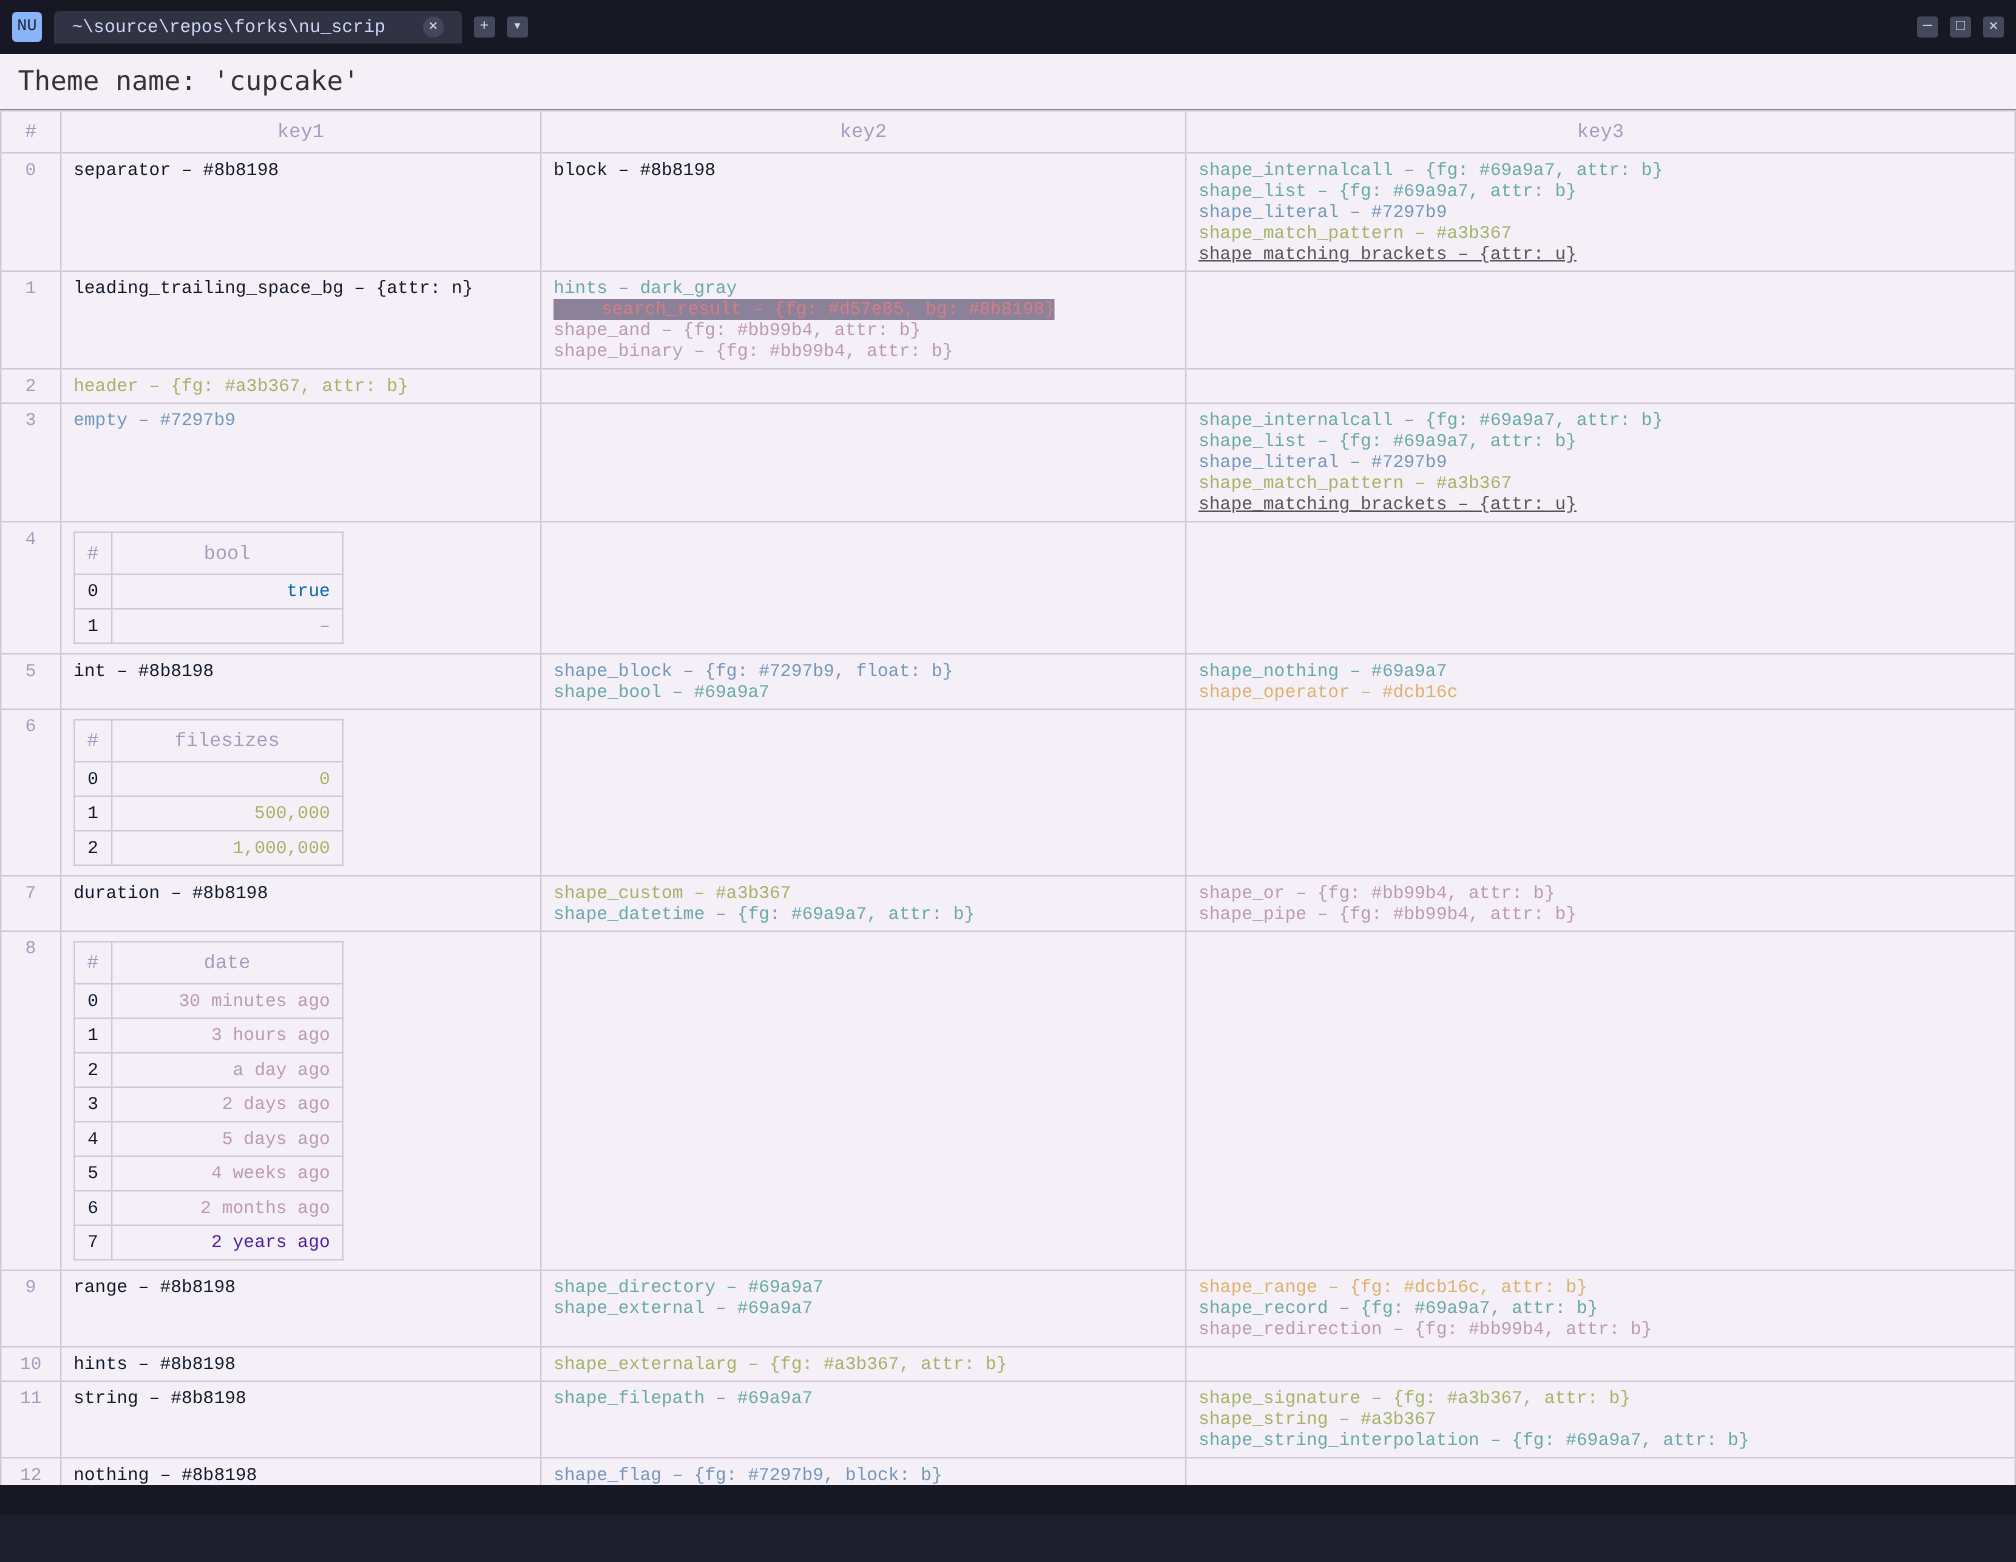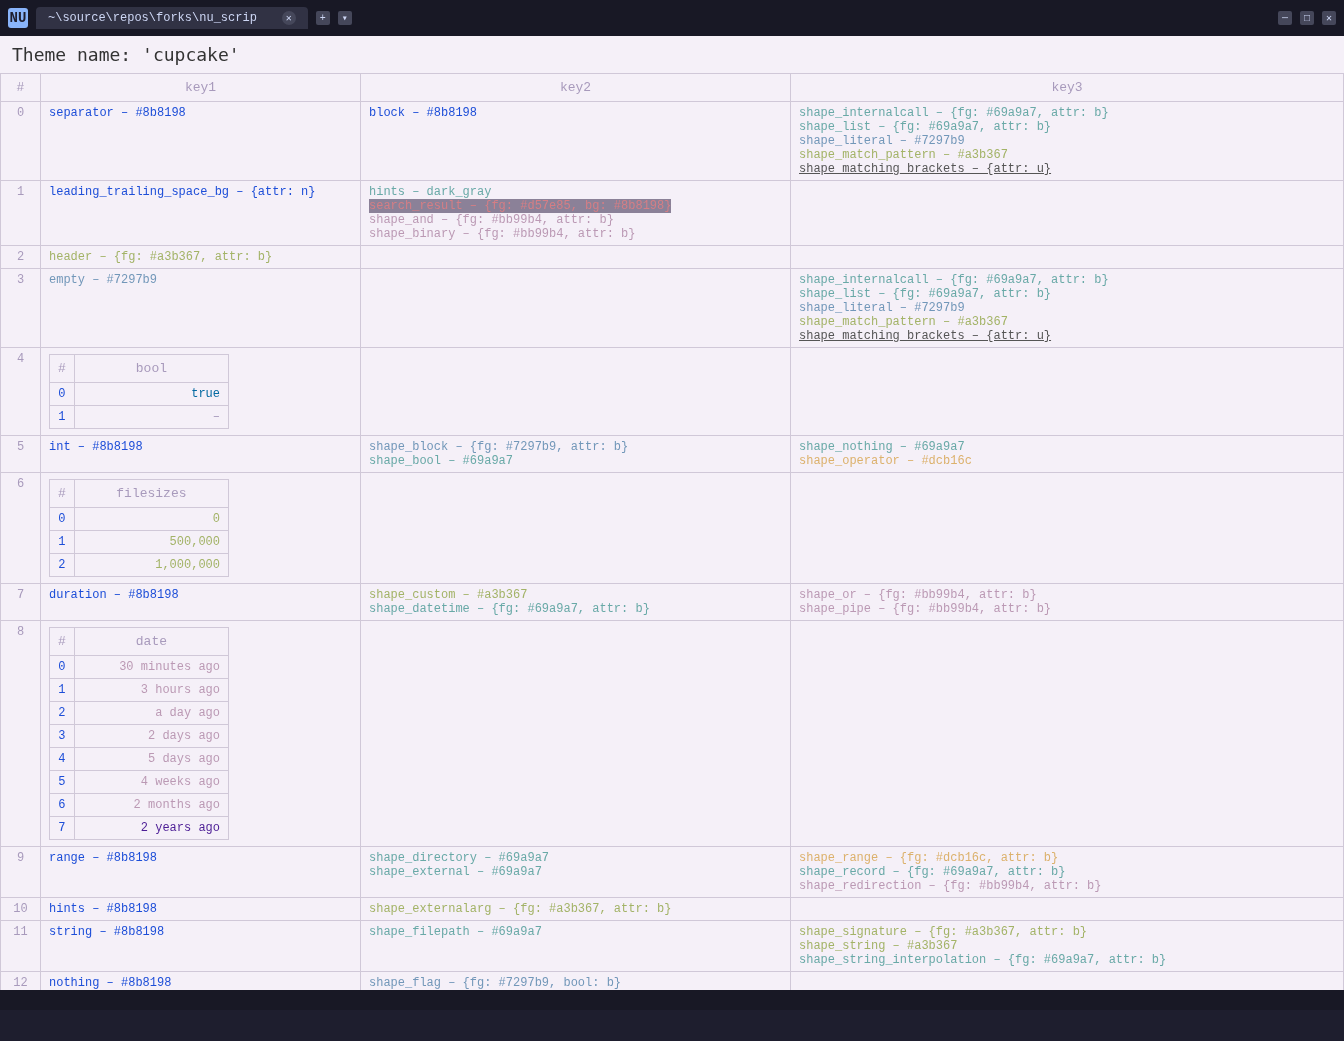--- a/index.html
+++ b/index.html
@@ -19,21 +19,21 @@
       padding: 0 8px;
       gap: 8px;
       color: #cdd6f4;
       font-size: 13px;
     }
     .title-bar-icon {
       width: 20px; height: 20px;
       background: #89b4fa;
       border-radius: 3px;
       display: flex; align-items: center; justify-content: center;
-      font-size: 14px; color: #1e1e2e; font-weight: bold;
+      font-size: 11px; color: #1e1e2e; font-weight: normal;
     }
     .tab {
       background: #313244;
       padding: 4px 12px;
       border-radius: 4px 4px 0 0;
       display: flex; align-items: center; gap: 25px;
       font-size: 12px; color: #cdd6f4;
     }
     .tab-close {
       width: 14px; height: 14px;
@@ -89,21 +89,21 @@
       color: #a89abc;
       text-align: center;
       width: 40px;
       background: #f5f0f8;
     }
     .col-key1 { width: 320px; }
     .col-key2 { width: 430px; margin-left: 42px; }
     .col-key3 { width: auto; }
 
     
-    .c-gray { color: #1d4ed8; }
+    .c-gray { color: #0f172a; }
     .c-green { color: #a3b367; }
     .c-pink { color: #bb99b4; }
     .c-purple { color: #7297b9; }
     .c-teal { color: #69a9a7; }
     .c-orange { color: #dcb16c; }
 
     
     .mini-table {
       border: 1px solid #c0b8c8;
       border-collapse: collapse;
@@ -127,20 +127,21 @@
       width: 24px;
     }
     .mini-table .v-true { color: #0369a1; }
     .mini-table .v-dash { color: #a89abc; }
     .mini-table .v-num { color: #a3b367; }
     .mini-table .v-duration { color: #bb99b4; }
     
     .highlight-search {
       background: #8b8198;
       color: #d57e85;
+      padding-left: 32px;
     }
     
     .underline { text-decoration: underline; }
     
     .status-bar {
       background: #181825;
       height: 20px;
       display: flex; align-items: center;
       padding: 0 8px;
       color: #585b70;
@@ -248,21 +249,21 @@
           </table>
         </td>
         <td></td>
         <td></td>
       </tr>
 
       <tr>
         <td class="row-num">5</td>
         <td><span class="c-gray">int – #8b8198</span></td>
         <td>
-          <span class="c-purple">shape_block – {fg: #7297b9, attr: b}</span><br>
+          <span class="c-purple">shape_block – {fg: #7297b9, float: b}</span><br>
           <span class="c-teal">shape_bool – #69a9a7</span>
         </td>
         <td>
           <span class="c-teal">shape_nothing – #69a9a7</span><br>
           <span class="c-orange">shape_operator – #dcb16c</span>
         </td>
       </tr>
 
       <tr>
         <td class="row-num">6</td>
@@ -390,21 +391,21 @@
           <span class="c-green">shape_signature – {fg: #a3b367, attr: b}</span><br>
           <span class="c-green">shape_string – #a3b367</span><br>
           <span class="c-teal">shape_string_interpolation – {fg: #69a9a7, attr: b}</span>
         </td>
       </tr>
 
       <tr>
         <td class="row-num">12</td>
         <td><span class="c-gray">nothing – #8b8198</span></td>
         <td>
-          <span class="c-purple">shape_flag – {fg: #7297b9, bool: b}</span>
+          <span class="c-purple">shape_flag – {fg: #7297b9, block: b}</span>
         </td>
         <td></td>
       </tr>
 
     </tbody>
   </table>
 </div>
 
 <div class="status-bar">
   <span></span>

